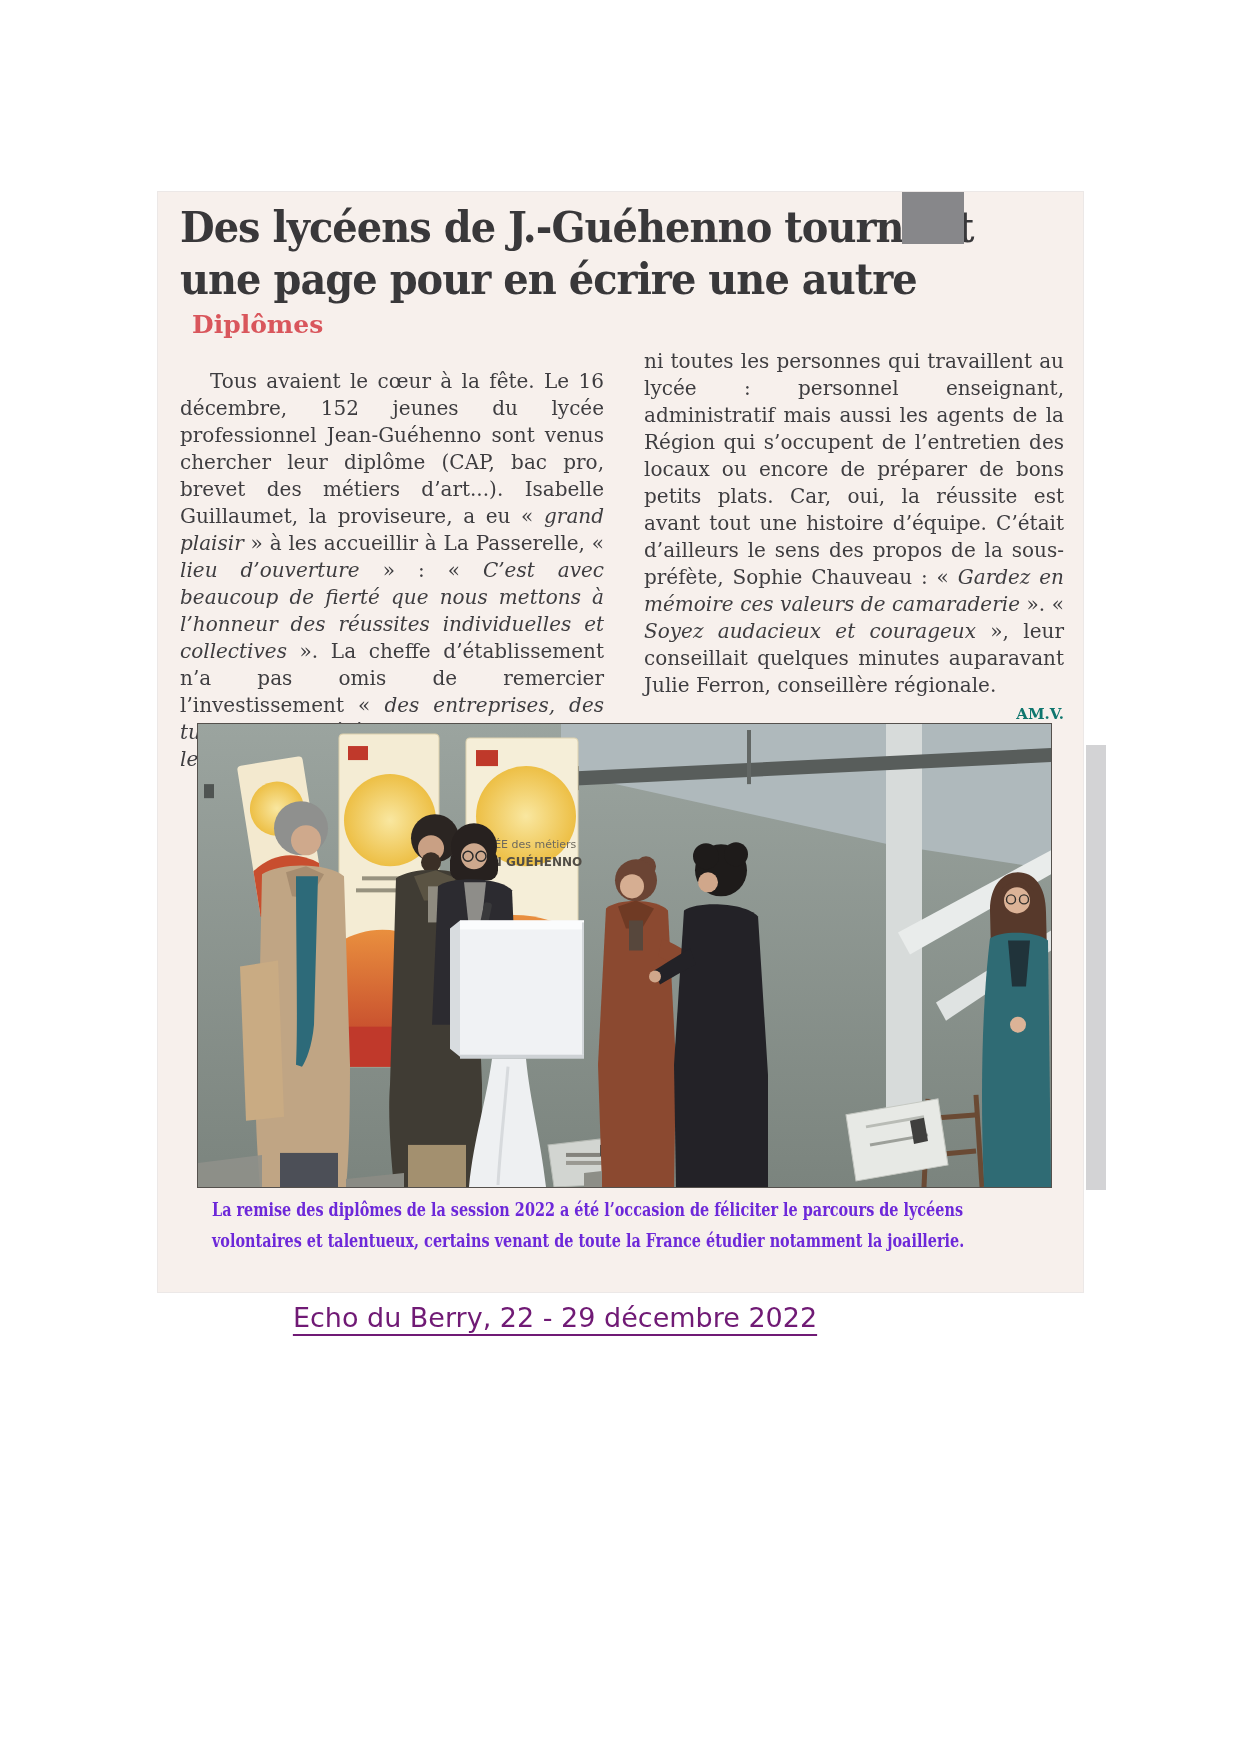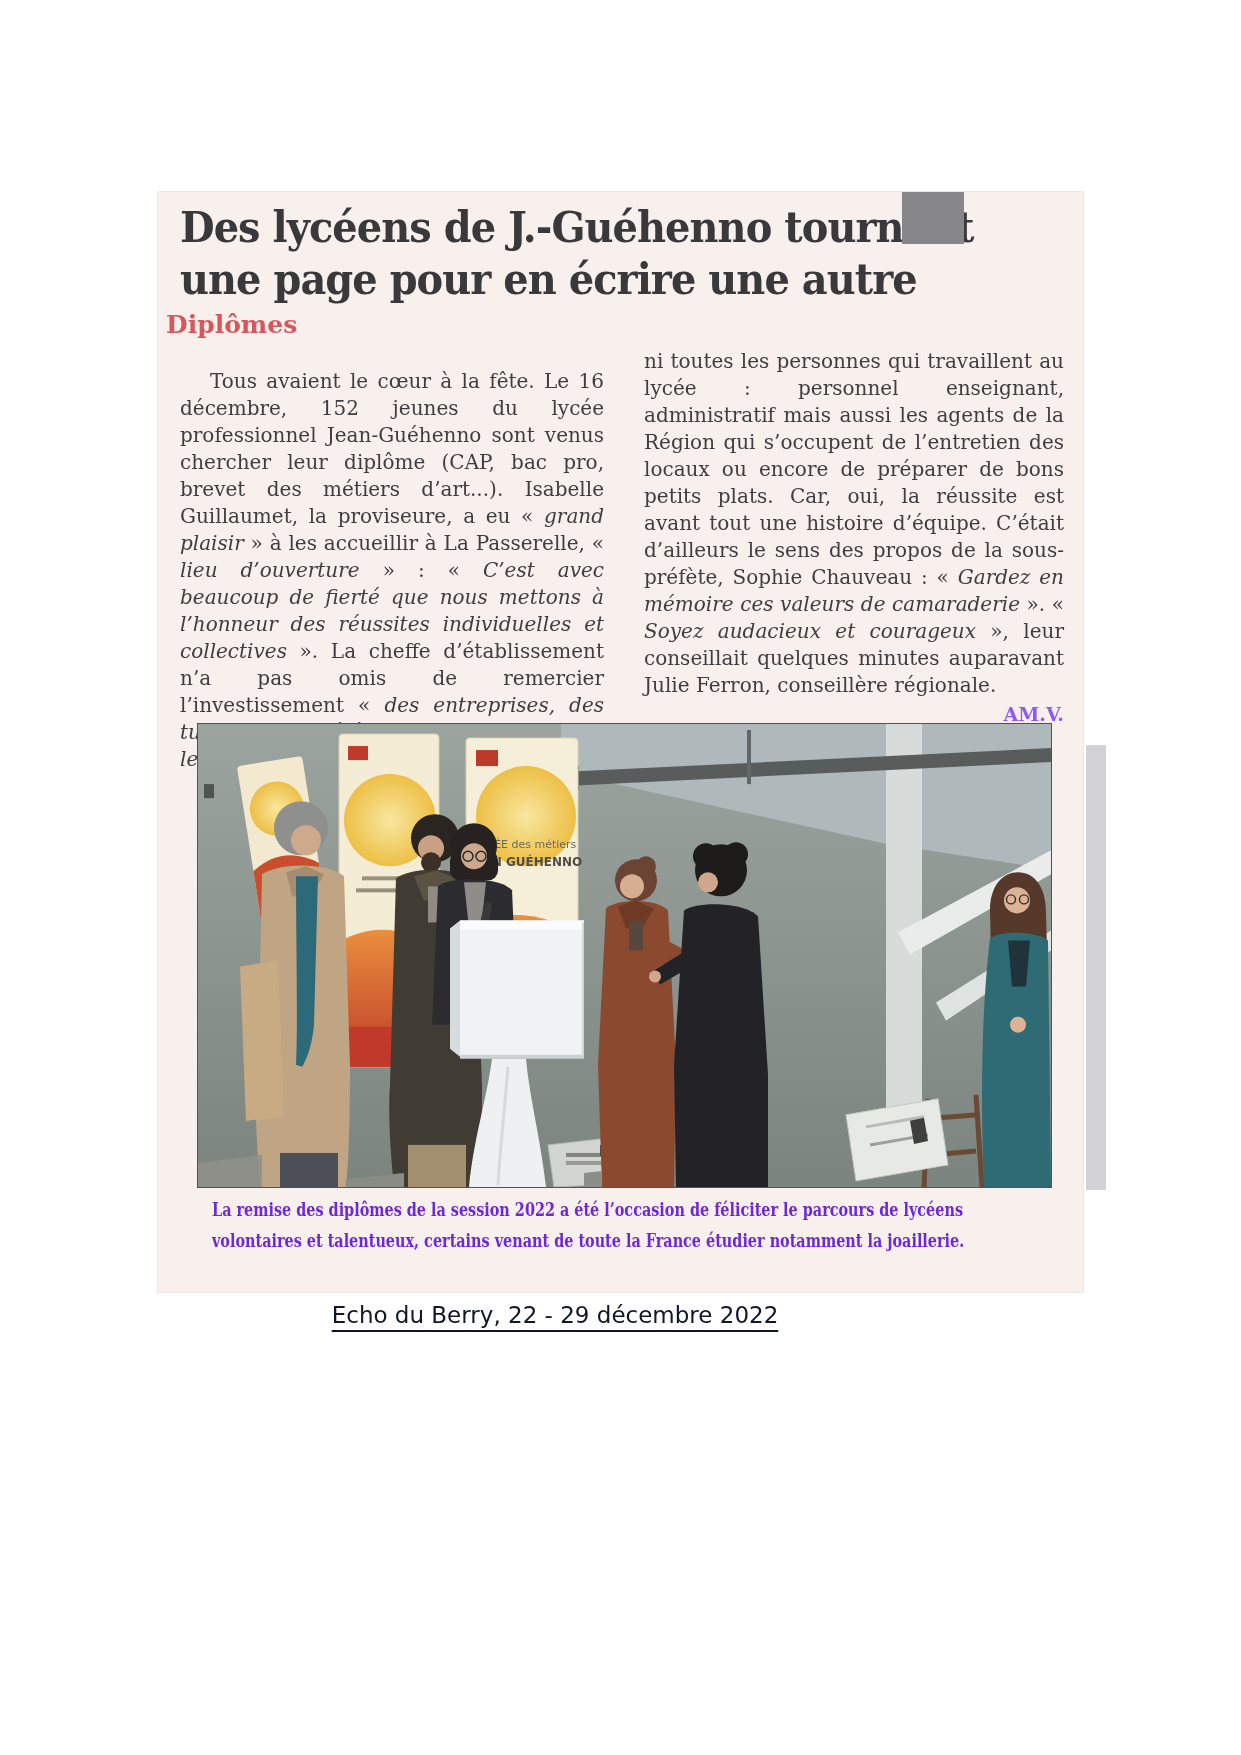--- a/index.html
+++ b/index.html
@@ -5,37 +5,37 @@
   html,body{margin:0;padding:0;background:#ffffff;}
   .page{position:relative;width:1241px;height:1755px;background:#ffffff;overflow:hidden;
         font-family:"DejaVu Serif", serif;}
   .clipping{position:absolute;left:158px;top:192px;width:925px;height:1100px;
             background:#f7f0ec;box-shadow:0 0 0 1px rgba(200,190,185,.35);}
   .headline{position:absolute;left:22px;top:10px;color:#39383a;font-weight:bold;
             font-size:42px;line-height:52px;letter-spacing:-1px;
             transform:scaleX(.95);transform-origin:left top;}
   .headline span{display:block;white-space:nowrap;}
   .scan-artifact{position:absolute;left:744px;top:0px;width:62px;height:52px;background:#87878a;}
-  .kicker{position:absolute;left:8px;top:118px;color:#d9565c;font-weight:bold;font-size:25px;}
+  .kicker{position:absolute;left:34px;top:118px;color:#d9565c;font-weight:bold;font-size:25px;}
   .columns{position:absolute;left:22px;top:156px;width:884px;display:flex;gap:40px;}
   .col{font-size:20px;line-height:27px;color:#3e3d40;text-align:justify;}
   .col em{font-style:italic;}
   .col-left{width:424px;text-indent:30px;}
   .col-right{width:420px;}
-  .byline{font-weight:bold;font-size:19px;color:#8b5cf6;text-align:right;margin-top:2px;}
+  .byline{font-weight:bold;font-size:15px;color:#0f766e;text-align:right;margin-top:2px;}
   .photo{position:absolute;left:39px;top:531px;width:853px;height:463px;
          border:1px solid #55514d;box-sizing:content-box;overflow:hidden;background:#8f9894;}
   .photo svg{display:block;width:100%;height:100%;}
   .caption{position:absolute;left:54px;top:1002px;width:740px;color:#6d28d9;font-weight:bold;}
   .caption span{display:block;white-space:nowrap;font-size:18px;line-height:31px;
                 transform:scaleX(.8);transform-origin:left top;}
   .right-strip{position:absolute;left:1086px;top:745px;width:20px;height:445px;
                background:#bcbcbe;opacity:.65;}
   .source{position:absolute;left:130px;top:1302px;width:850px;text-align:center;
-          font-family:"DejaVu Sans", sans-serif;font-size:23px;color:#0f172a;
+          font-family:"DejaVu Sans", sans-serif;font-size:27px;color:#701a75;
           text-decoration:underline;text-decoration-thickness:2px;text-underline-offset:7px;}
   .banner-txt{font-family:"DejaVu Sans", sans-serif;}
 </style>
 </head>
 <body>
 
 <div class="page">
   <div class="clipping">
 
     <div class="headline">

